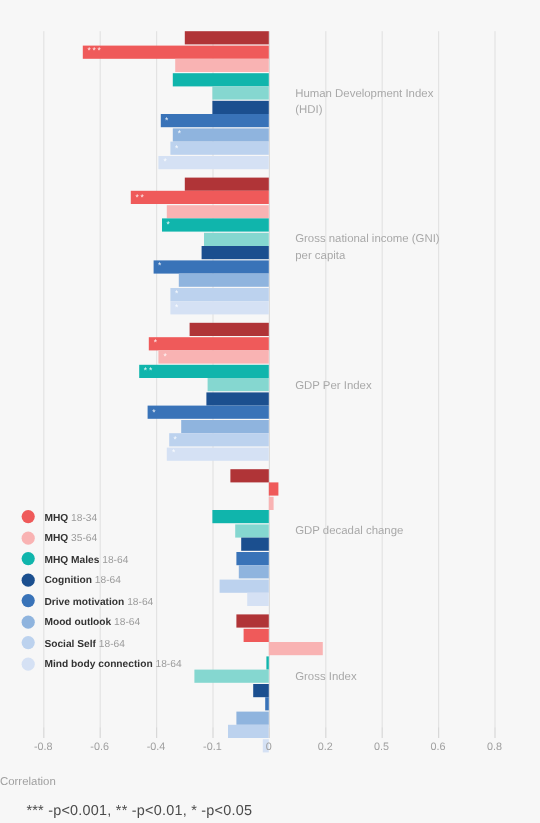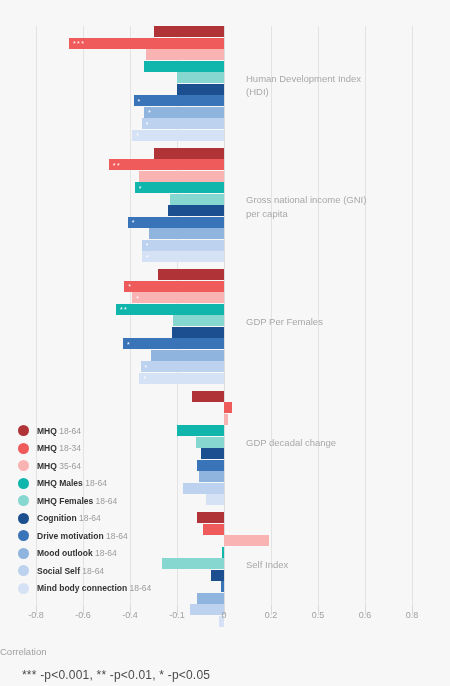--- a/index.html
+++ b/index.html
@@ -63,21 +63,21 @@
     height:30px;
   }
   .tick{
     position:absolute;
     top:0;
     width:1px;height:9px;
     background:#d8d8d8;
   }
   .ticklabel{
     position:absolute;
-    top:4px;
+    top:11px;
     font-size:9px;
     color:#a0a0a0;
     transform:translateX(-50%);
     white-space:nowrap;
   }
   .axistitle{
     position:absolute;
     top:638px;
     left:0;width:450px;
     text-align:left;
@@ -189,21 +189,21 @@
       <div class="bar" style="left: 86.95px; width: 101.05px; top: 312px; background: rgb(57, 115, 184);">
         <span class="stars">*</span>
       </div>
       <div class="bar" style="left: 115.15px; width: 72.85px; top: 323.5px; background: rgb(143, 180, 222);"></div>
       <div class="bar" style="left: 104.575px; width: 83.425px; top: 335px; background: rgb(188, 210, 238);">
         <span class="stars">*</span>
       </div>
       <div class="bar" style="left: 103.4px; width: 84.6px; top: 346.5px; background: rgb(213, 225, 244);">
         <span class="stars">*</span>
       </div>
-      <div class="grouplabel" style="left: 210px; top: 288.5px;">GDP Per Females</div>
+      <div class="grouplabel" style="left: 210px; top: 288.5px;">GDP Per Index</div>
       <div class="bar" style="left: 156.275px; width: 31.725px; top: 364.5px; background: rgb(176, 52, 55);"></div>
       <div class="bar rightward" style="left: 188px; width: 8.46px; top: 376px; background: rgb(239, 90, 90);"></div>
       <div class="bar rightward" style="left: 188px; width: 4.465px; top: 387.5px; background: rgb(249, 179, 179);"></div>
       <div class="bar" style="left: 141px; width: 47px; top: 399px; background: rgb(16, 181, 172);"></div>
       <div class="bar" style="left: 159.8px; width: 28.2px; top: 410.5px; background: rgb(133, 215, 208);"></div>
       <div class="bar" style="left: 165.44px; width: 22.56px; top: 422px; background: rgb(27, 79, 143);"></div>
       <div class="bar" style="left: 160.74px; width: 27.26px; top: 433.5px; background: rgb(57, 115, 184);"></div>
       <div class="bar" style="left: 163.09px; width: 24.91px; top: 445px; background: rgb(143, 180, 222);"></div>
       <div class="bar" style="left: 147.345px; width: 40.655px; top: 456.5px; background: rgb(188, 210, 238);"></div>
       <div class="bar" style="left: 169.67px; width: 18.33px; top: 468px; background: rgb(213, 225, 244);"></div>
@@ -211,21 +211,21 @@
       <div class="bar" style="left: 160.74px; width: 27.26px; top: 486px; background: rgb(176, 52, 55);"></div>
       <div class="bar" style="left: 167.32px; width: 20.68px; top: 497.5px; background: rgb(239, 90, 90);"></div>
       <div class="bar rightward" style="left: 188px; width: 44.65px; top: 509px; background: rgb(249, 179, 179);"></div>
       <div class="bar" style="left: 185.65px; width: 2.35px; top: 520.5px; background: rgb(16, 181, 172);"></div>
       <div class="bar" style="left: 126.43px; width: 61.57px; top: 532px; background: rgb(133, 215, 208);"></div>
       <div class="bar" style="left: 174.605px; width: 13.395px; top: 543.5px; background: rgb(27, 79, 143);"></div>
       <div class="bar" style="left: 185.415px; width: 2.585px; top: 555px; background: rgb(57, 115, 184);"></div>
       <div class="bar" style="left: 161.445px; width: 26.555px; top: 566.5px; background: rgb(143, 180, 222);"></div>
       <div class="bar" style="left: 153.925px; width: 34.075px; top: 578px; background: rgb(188, 210, 238);"></div>
       <div class="bar" style="left: 183.3px; width: 4.7px; top: 589.5px; background: rgb(213, 225, 244);"></div>
-      <div class="grouplabel" style="left: 210px; top: 531.5px;">Self Index</div>
+      <div class="grouplabel" style="left: 210px; top: 531.5px;">Gross Index</div>
     </div>
 
   <div class="axis" id="axis">
       <div class="tick" style="left: 0px;"></div>
       <div class="ticklabel" style="left: 0px;">-0.8</div>
       <div class="tick" style="left: 47px;"></div>
       <div class="ticklabel" style="left: 47px;">-0.6</div>
       <div class="tick" style="left: 94px;"></div>
       <div class="ticklabel" style="left: 94px;">-0.4</div>
       <div class="tick" style="left: 141px;"></div>
@@ -239,40 +239,32 @@
       <div class="tick" style="left: 329px;"></div>
       <div class="ticklabel" style="left: 329px;">0.6</div>
       <div class="tick" style="left: 376px;"></div>
       <div class="ticklabel" style="left: 376px;">0.8</div>
     </div>
 
   <div class="axistitle">Correlation</div>
 
   <div class="legend" id="legend">
       <div class="legend-item">
-        <div class="legend-swatch" style="background: rgb(176, 52, 55);"></div>
-        <div class="legend-label"><b>MHQ</b><span> 18-64</span></div>
-      </div>
-      <div class="legend-item">
         <div class="legend-swatch" style="background: rgb(239, 90, 90);"></div>
         <div class="legend-label"><b>MHQ</b><span> 18-34</span></div>
       </div>
       <div class="legend-item">
         <div class="legend-swatch" style="background: rgb(249, 179, 179);"></div>
         <div class="legend-label"><b>MHQ</b><span> 35-64</span></div>
       </div>
       <div class="legend-item">
         <div class="legend-swatch" style="background: rgb(16, 181, 172);"></div>
         <div class="legend-label"><b>MHQ Males</b><span> 18-64</span></div>
       </div>
       <div class="legend-item">
-        <div class="legend-swatch" style="background: rgb(133, 215, 208);"></div>
-        <div class="legend-label"><b>MHQ Females</b><span> 18-64</span></div>
-      </div>
-      <div class="legend-item">
         <div class="legend-swatch" style="background: rgb(27, 79, 143);"></div>
         <div class="legend-label"><b>Cognition</b><span> 18-64</span></div>
       </div>
       <div class="legend-item">
         <div class="legend-swatch" style="background: rgb(57, 115, 184);"></div>
         <div class="legend-label"><b>Drive motivation</b><span> 18-64</span></div>
       </div>
       <div class="legend-item">
         <div class="legend-swatch" style="background: rgb(143, 180, 222);"></div>
         <div class="legend-label"><b>Mood outlook</b><span> 18-64</span></div>

